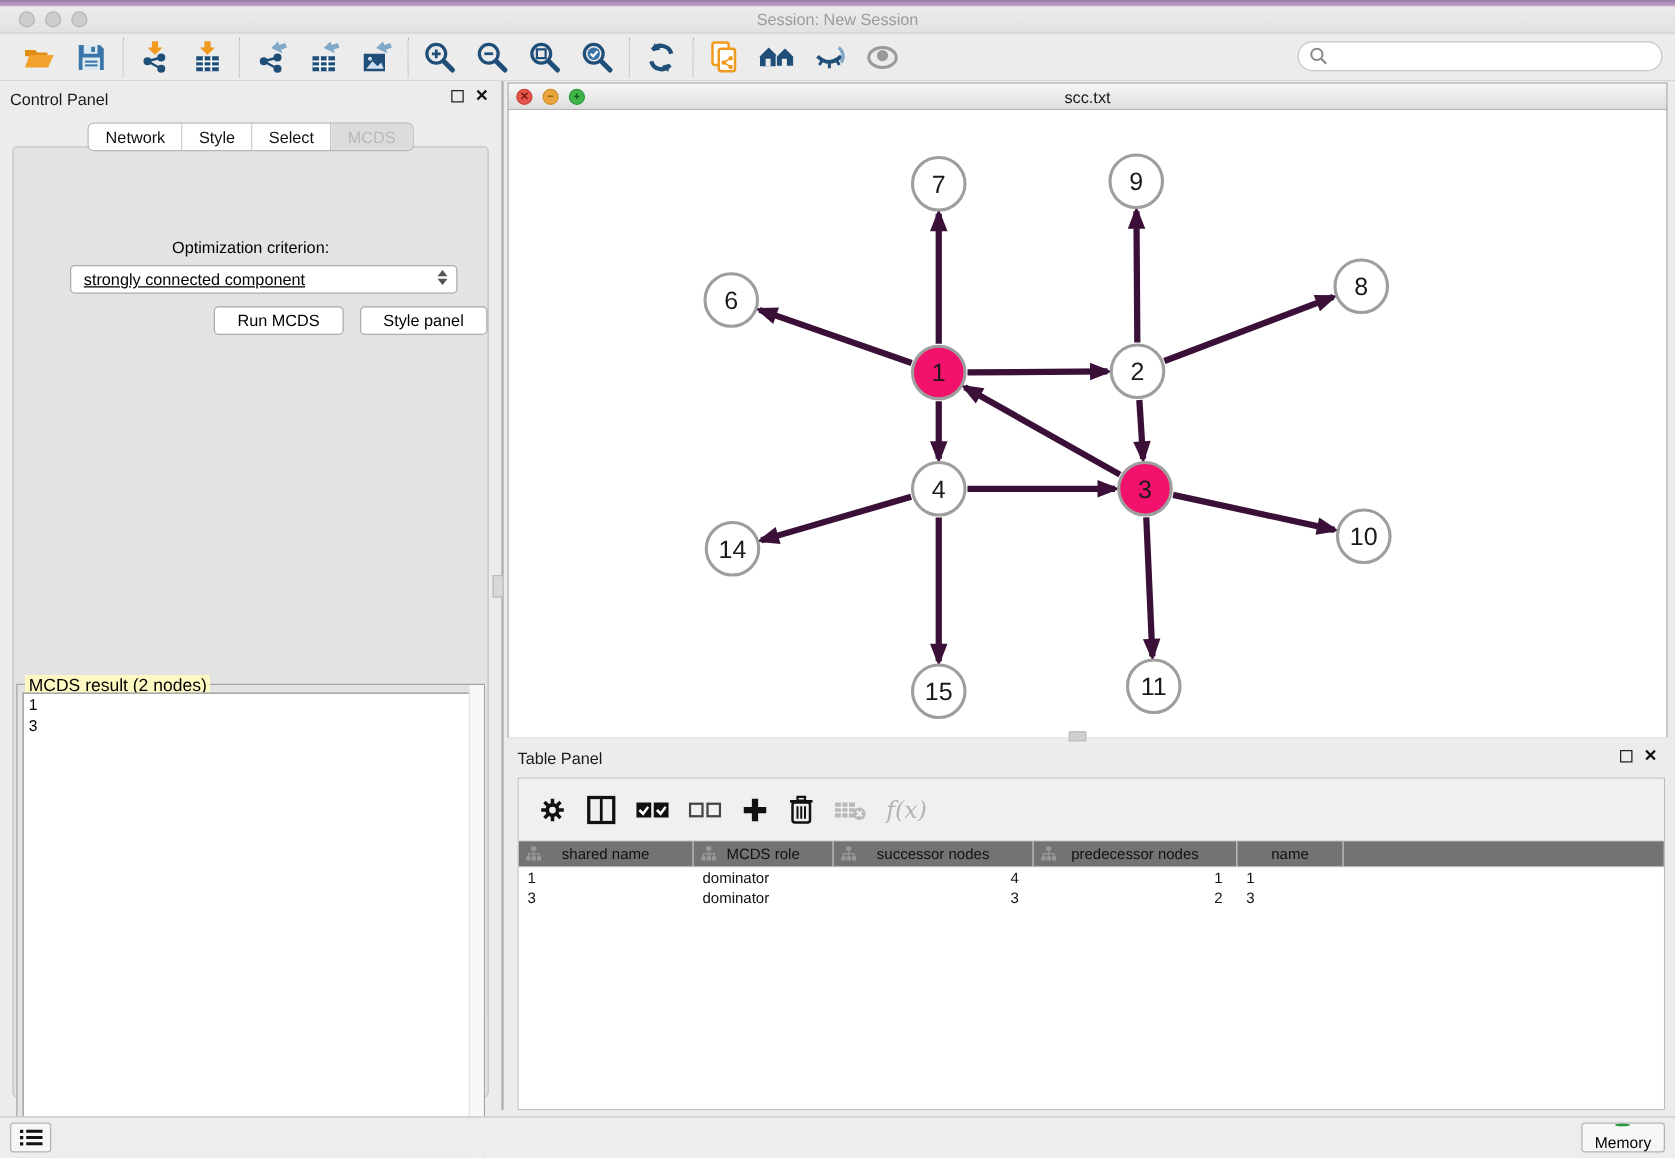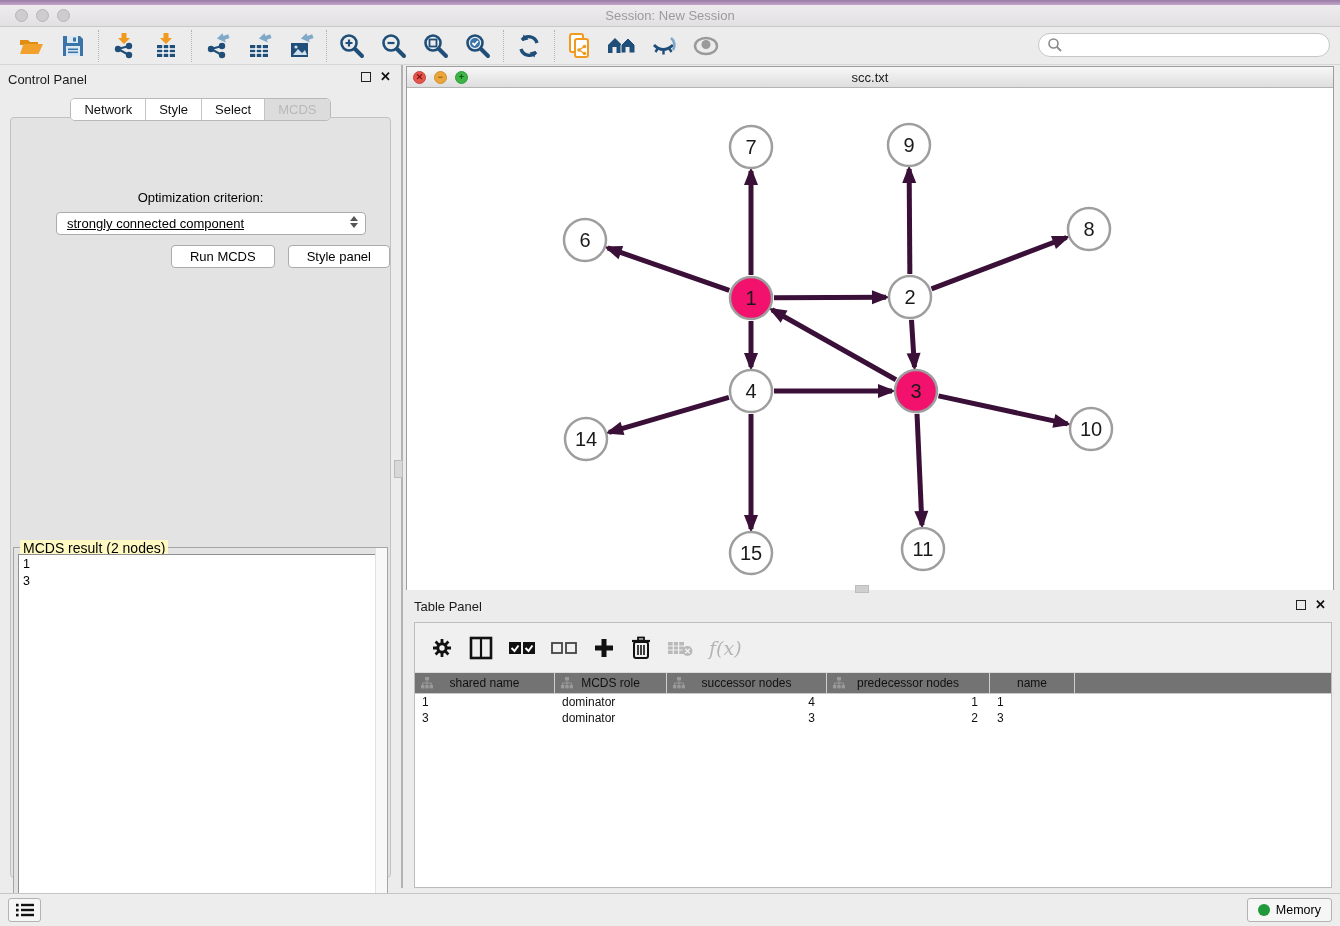--- a/index.html
+++ b/index.html
@@ -89,21 +89,21 @@
   .th .treeic { position:absolute; left:6px; top:4px; }
   .tbody { flex:1; background:#fff; overflow:hidden; }
   .trow { display:flex; height:16px; font-size:12px; color:#111; }
   .td { overflow:hidden; white-space:nowrap; }
   .tp-footer { height:42px; background:#e7e7e7; border-top:1px solid #d5d5d5; display:flex; align-items:flex-end;
     justify-content:center; padding-bottom:5px; }
 
   
   .statusbar { position:absolute; left:0; top:893px; width:1340px; height:33px; background:#ededed; border-top:1px solid #c6c6c6; }
   .sb-btn { position:absolute; top:4px; height:24px; background:#f6f6f6; border:1px solid #b3b3b3; border-radius:3px;
-    display:flex; align-items:center; justify-content:center; }
+    display:flex; align-items:center; justify-content:center;flex-direction:column; }
   .sb-list { left:8px; width:33px; }
   .sb-mem { right:8px; padding:0 10px; gap:6px; font-size:12.5px; color:#000; }
   .memdot { width:12px; height:12px; border-radius:50%; background:#1f9939; }
 </style>
 </head>
 <body>
 
 <div class="titlebar">
   <div class="traffic">
     <div class="dot"></div>

